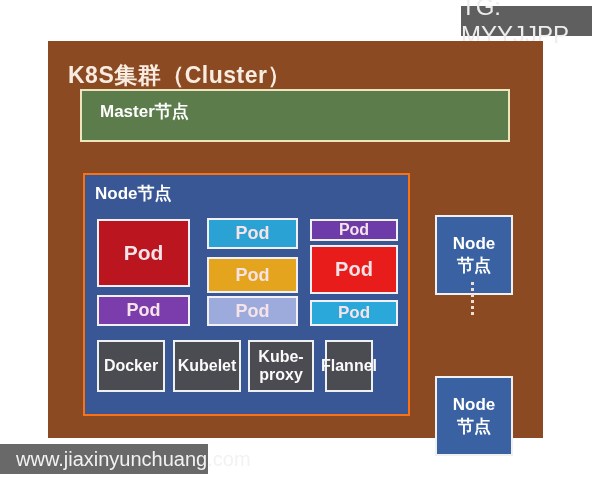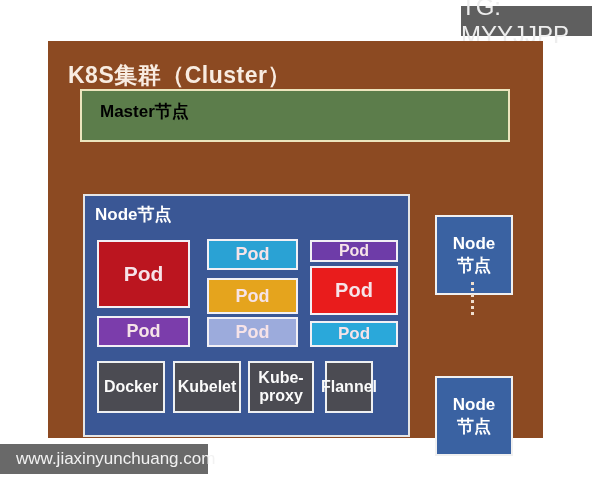--- a/index.html
+++ b/index.html
@@ -16,25 +16,25 @@
     position:absolute; left:48px; top:41px; width:495px; height:397px;
     background:#8c4a22;
   }
   .cluster-title {
     position:absolute; left:20px; top:7px; font-size:23px; font-weight:bold;
     color:#f8ece1; letter-spacing:.5px;margin-top:12px;
   }
   .master {
     position:absolute; left:32px; top:48px; width:430px; height:53px;
     background:#5c7d4b; border:2px solid #ece5bd; box-sizing:border-box;
-    color:#000000; font-weight:bold; font-size:17px; padding:9px 0 0 18px;
+    color:#ffffff; font-weight:bold; font-size:17px; padding:9px 0 0 18px;
   }
   .node-main {
-    position:absolute; left:35px; top:153px; width:327px; height:243px;
-    background:#3a5795; border:2px solid #e5e5e5; box-sizing:border-box;
+    position:absolute; left:35px; top:132px; width:327px; height:243px;
+    background:#3a5795; border:2px solid #f97316; box-sizing:border-box;
   }
   .node-main-label {
     position:absolute; left:10px; top:7px; color:#ffffff; font-weight:bold; font-size:17px;
   }
   .pod {
     position:absolute; border:2px solid #f2f0f5; box-sizing:border-box;
     display:flex; align-items:center; justify-content:center;
     color:#f6e3e8; font-weight:bold;
   }
   .pod-1 { left:12px;  top:44px;  width:93px; height:68px; font-size:21px; }
@@ -65,21 +65,21 @@
   }
   .side-node-1 { top:142px; }
   .side-node-2 { top:303px; }
   .vdots {
     position:absolute; left:420px; top:241px; width:8px;
     display:flex; flex-direction:column; align-items:center; gap:3px;
   }
   .vdots i { width:3px; height:3px; background:#f0dfce; display:block; }
   .url-bar {
     position:absolute; left:0; top:444px; width:208px; height:30px;
-    background:#696969; color:#f2f2f2; font-size:17px;
+    background:#696969; color:#f2f2f2; font-size:20px;
     display:flex; align-items:center; padding-left:16px; box-sizing:border-box;
   }
 </style>
 </head>
 <body>
 
 <div class="stage">
 
   <div class="tg-badge">
     <span>TG: MYYJJPP</span>

